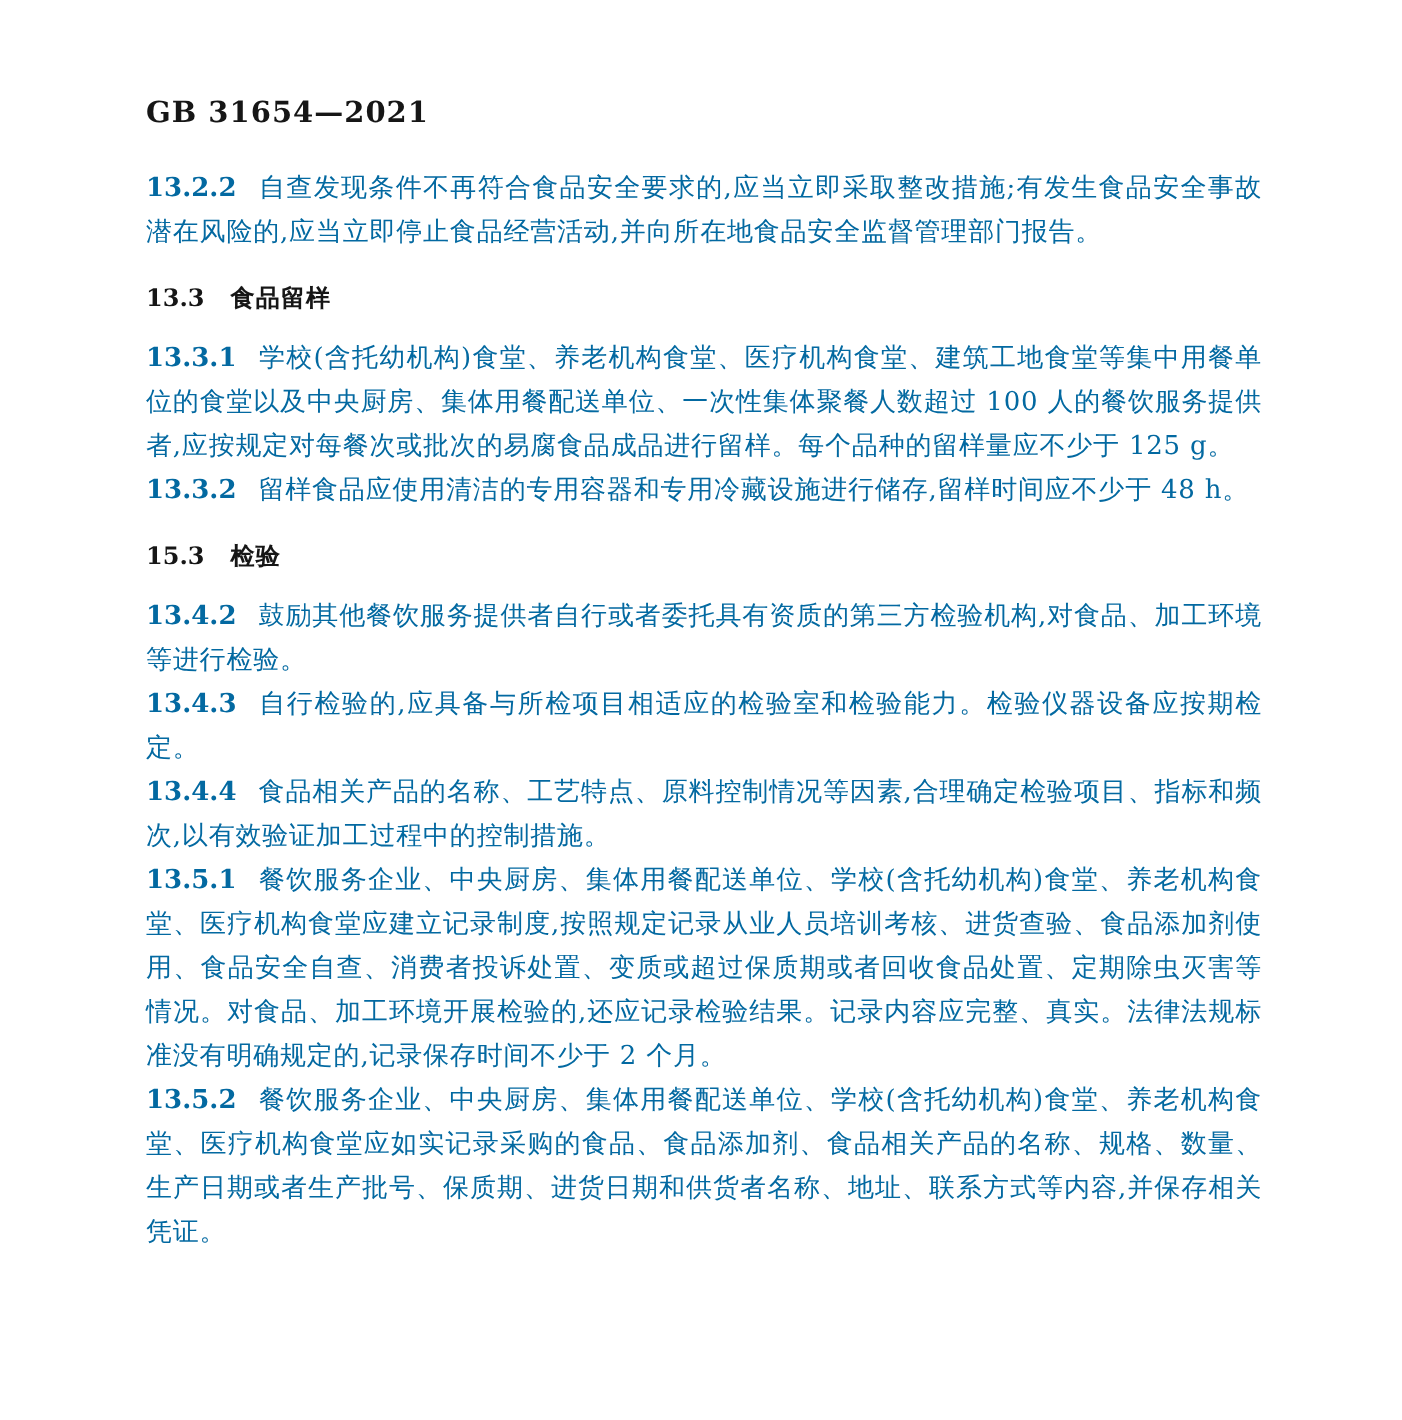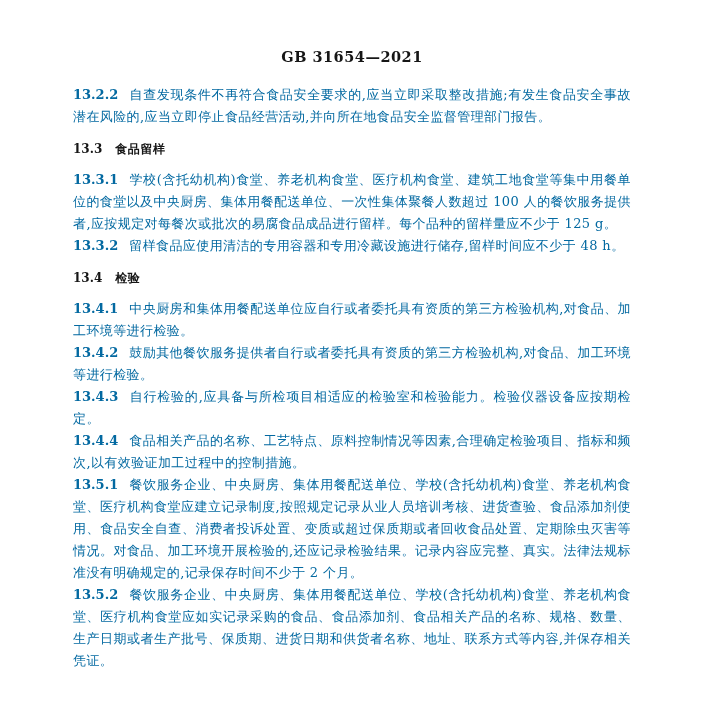--- a/index.html
+++ b/index.html
@@ -16,21 +16,21 @@
     font-family: "DejaVu Serif", "Liberation Serif", serif;
     color: #1e1e1e;
   }
   .content {
     position: absolute;
     left: 73px;
     top: 48px;
     width: 558px;
   }
   .doc-header {
-    text-align: center;
+    text-align: left;
     font-weight: bold;
     font-size: 14.5px;
     line-height: 17px;
     letter-spacing: 0.5px;
     color: #161616;
     margin: 0 0 19px 0;
   }
   .clause {
     margin: 0;
     font-size: 13px;
@@ -69,23 +69,22 @@
     <div class="doc-header">GB 31654—2021</div>
 
     <p class="clause"><b class="num">13.2.2</b><span>自查发现条件不再符合食品安全要求的,应当立即采取整改措施;有发生食品安全事故潜在风险的,应当立即停止食品经营活动,并向所在地食品安全监督管理部门报告。</span></p>
 
     <h3 class="heading"><b class="num">13.3</b><span>食品留样</span></h3>
 
     <p class="clause"><b class="num">13.3.1</b><span>学校(含托幼机构)食堂、养老机构食堂、医疗机构食堂、建筑工地食堂等集中用餐单位的食堂以及中央厨房、集体用餐配送单位、一次性集体聚餐人数超过 100 人的餐饮服务提供者,应按规定对每餐次或批次的易腐食品成品进行留样。每个品种的留样量应不少于 125 g。</span></p>
 
     <p class="clause"><b class="num">13.3.2</b><span>留样食品应使用清洁的专用容器和专用冷藏设施进行储存,留样时间应不少于 48 h。</span></p>
 
-    <h3 class="heading"><b class="num">13.4</b><span>检验</span></h3>
+    <h3 class="heading"><b class="num">15.3</b><span>检验</span></h3>
 
-    <p class="clause"><b class="num">13.4.1</b><span>中央厨房和集体用餐配送单位应自行或者委托具有资质的第三方检验机构,对食品、加工环境等进行检验。</span></p>
 
     <p class="clause"><b class="num">13.4.2</b><span>鼓励其他餐饮服务提供者自行或者委托具有资质的第三方检验机构,对食品、加工环境等进行检验。</span></p>
 
     <p class="clause"><b class="num">13.4.3</b><span>自行检验的,应具备与所检项目相适应的检验室和检验能力。检验仪器设备应按期检定。</span></p>
 
     <p class="clause"><b class="num">13.4.4</b><span>食品相关产品的名称、工艺特点、原料控制情况等因素,合理确定检验项目、指标和频次,以有效验证加工过程中的控制措施。</span></p>
 
 
     <p class="clause"><b class="num">13.5.1</b><span>餐饮服务企业、中央厨房、集体用餐配送单位、学校(含托幼机构)食堂、养老机构食堂、医疗机构食堂应建立记录制度,按照规定记录从业人员培训考核、进货查验、食品添加剂使用、食品安全自查、消费者投诉处置、变质或超过保质期或者回收食品处置、定期除虫灭害等情况。对食品、加工环境开展检验的,还应记录检验结果。记录内容应完整、真实。法律法规标准没有明确规定的,记录保存时间不少于 2 个月。</span></p>
 

